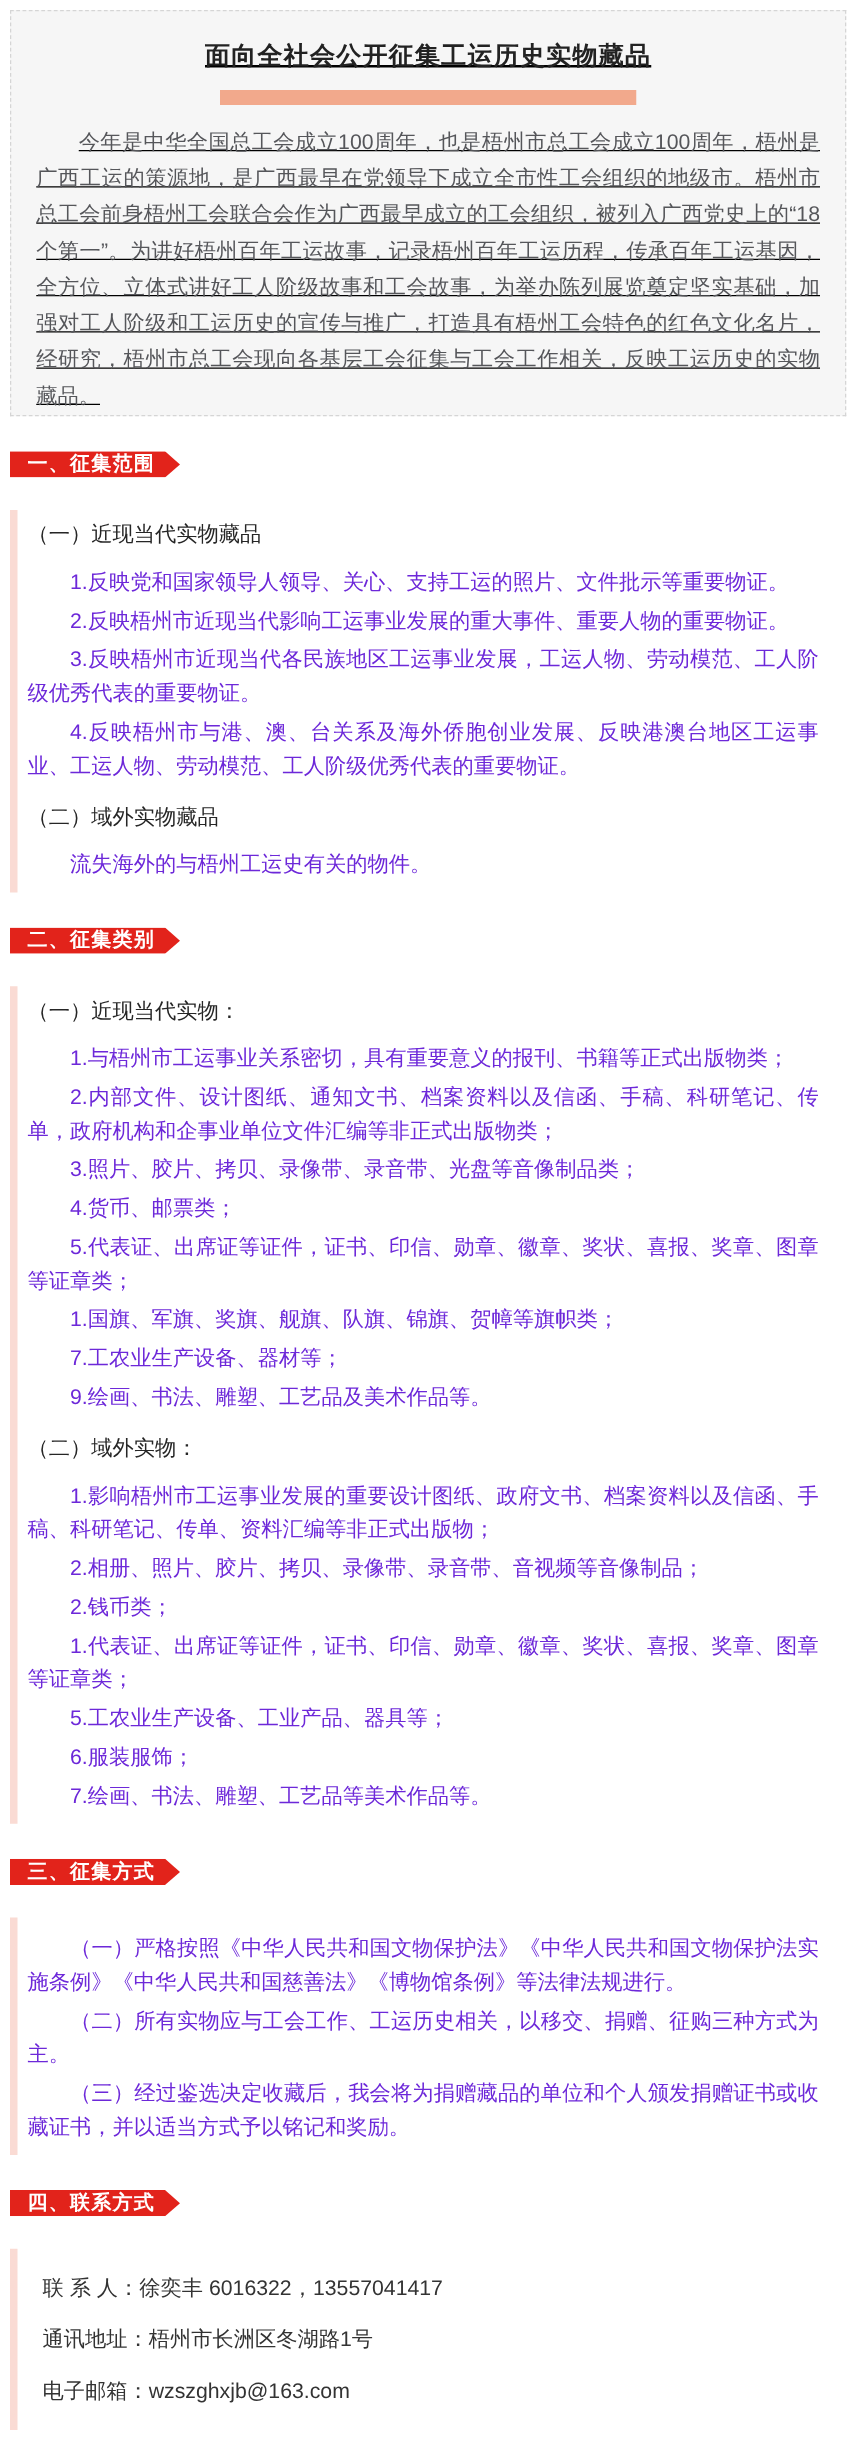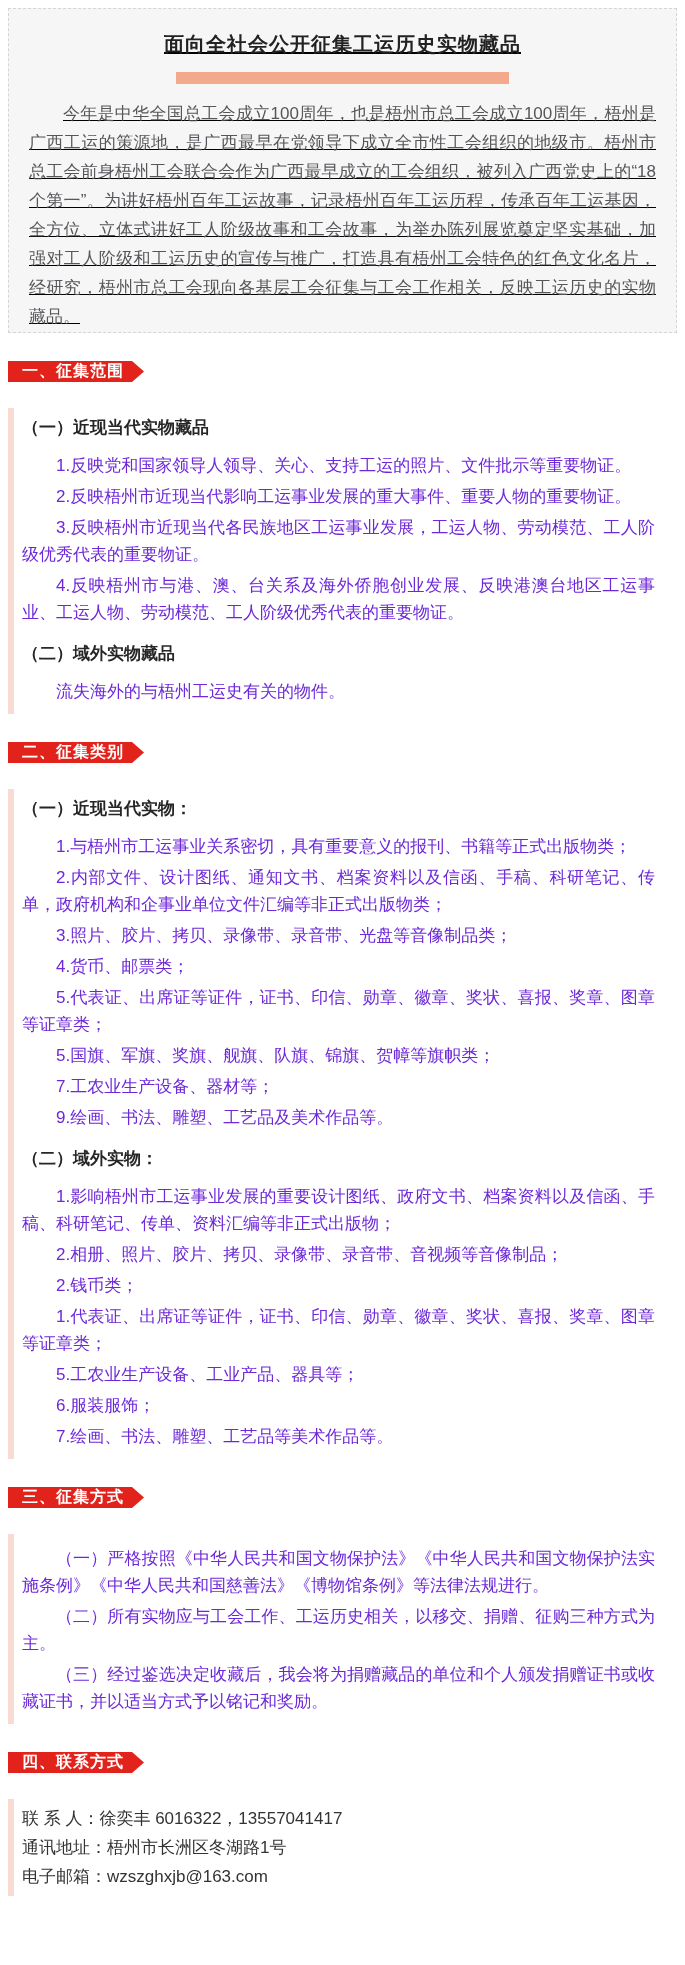--- a/index.html
+++ b/index.html
@@ -23,24 +23,24 @@
   
   .banner{display:flex;align-items:center;height:31px;margin:23px 0 0 8px;}
   .banner-label{background:var(--red);color:#fff;font-size:16px;font-weight:bold;display:flex;align-items:center;
     padding:0 20px 0 14px;letter-spacing:1px;
     clip-path:polygon(0 0,calc(100% - 12px) 0,100% 50%,calc(100% - 12px) 100%,0 100%);}
   .banner-arrow{width:40px;background:var(--red);margin-left:-16px;
     clip-path:polygon(28% 0,62% 0,100% 50%,62% 100%,28% 100%,58% 50%);}
 
   
   .section-body{margin:21px 8px 0;border-left:6px solid var(--pink);padding:5px 22px 5px 8px;}
-  .block-heading{font-size:17px;font-weight:bold;color:#262626;margin:16px 0 13px;}
+  .block-heading{font-size:17px;font-weight:normal;color:#262626;margin:16px 0 13px;}
   .block-heading.first{margin-top:3px;}
   .item{font-size:17px;line-height:27px;color:#6d28d9;text-indent:2em;margin:0 0 4px;text-align:justify;}
-  .contact-line{font-size:17px;line-height:29px;color:#333;margin:0;}
+  .contact-line{font-size:17px;line-height:29px;color:#333;margin:12px;}
 </style>
 </head>
 <body>
 
 <div class="page">
 
   <div class="intro-box">
     <h1 class="intro-title">面向全社会公开征集工运历史实物藏品</h1>
     <div class="title-bar"></div>
     <p class="intro-text">今年是中华全国总工会成立100周年，也是梧州市总工会成立100周年，梧州是广西工运的策源地，是广西最早在党领导下成立全市性工会组织的地级市。梧州市总工会前身梧州工会联合会作为广西最早成立的工会组织，被列入广西党史上的“18个第一”。为讲好梧州百年工运故事，记录梧州百年工运历程，传承百年工运基因，全方位、立体式讲好工人阶级故事和工会故事，为举办陈列展览奠定坚实基础，加强对工人阶级和工运历史的宣传与推广，打造具有梧州工会特色的红色文化名片，经研究，梧州市总工会现向各基层工会征集与工会工作相关，反映工运历史的实物藏品。</p>
@@ -64,21 +64,21 @@
     <div class="banner-label">二、征集类别</div>
     <div class="banner-arrow"></div>
   </div>
   <div class="section-body">
     <p class="block-heading first">（一）近现当代实物：</p>
     <p class="item">1.与梧州市工运事业关系密切，具有重要意义的报刊、书籍等正式出版物类；</p>
     <p class="item">2.内部文件、设计图纸、通知文书、档案资料以及信函、手稿、科研笔记、传单，政府机构和企事业单位文件汇编等非正式出版物类；</p>
     <p class="item">3.照片、胶片、拷贝、录像带、录音带、光盘等音像制品类；</p>
     <p class="item">4.货币、邮票类；</p>
     <p class="item">5.代表证、出席证等证件，证书、印信、勋章、徽章、奖状、喜报、奖章、图章等证章类；</p>
-    <p class="item">5.国旗、军旗、奖旗、舰旗、队旗、锦旗、贺幛等旗帜类；</p>
+    <p class="item">1.国旗、军旗、奖旗、舰旗、队旗、锦旗、贺幛等旗帜类；</p>
     <p class="item">7.工农业生产设备、器材等；</p>
     <p class="item">9.绘画、书法、雕塑、工艺品及美术作品等。</p>
     <p class="block-heading">（二）域外实物：</p>
     <p class="item">1.影响梧州市工运事业发展的重要设计图纸、政府文书、档案资料以及信函、手稿、科研笔记、传单、资料汇编等非正式出版物；</p>
     <p class="item">2.相册、照片、胶片、拷贝、录像带、录音带、音视频等音像制品；</p>
     <p class="item">2.钱币类；</p>
     <p class="item">1.代表证、出席证等证件，证书、印信、勋章、徽章、奖状、喜报、奖章、图章等证章类；</p>
     <p class="item">5.工农业生产设备、工业产品、器具等；</p>
     <p class="item">6.服装服饰；</p>
     <p class="item">7.绘画、书法、雕塑、工艺品等美术作品等。</p>

